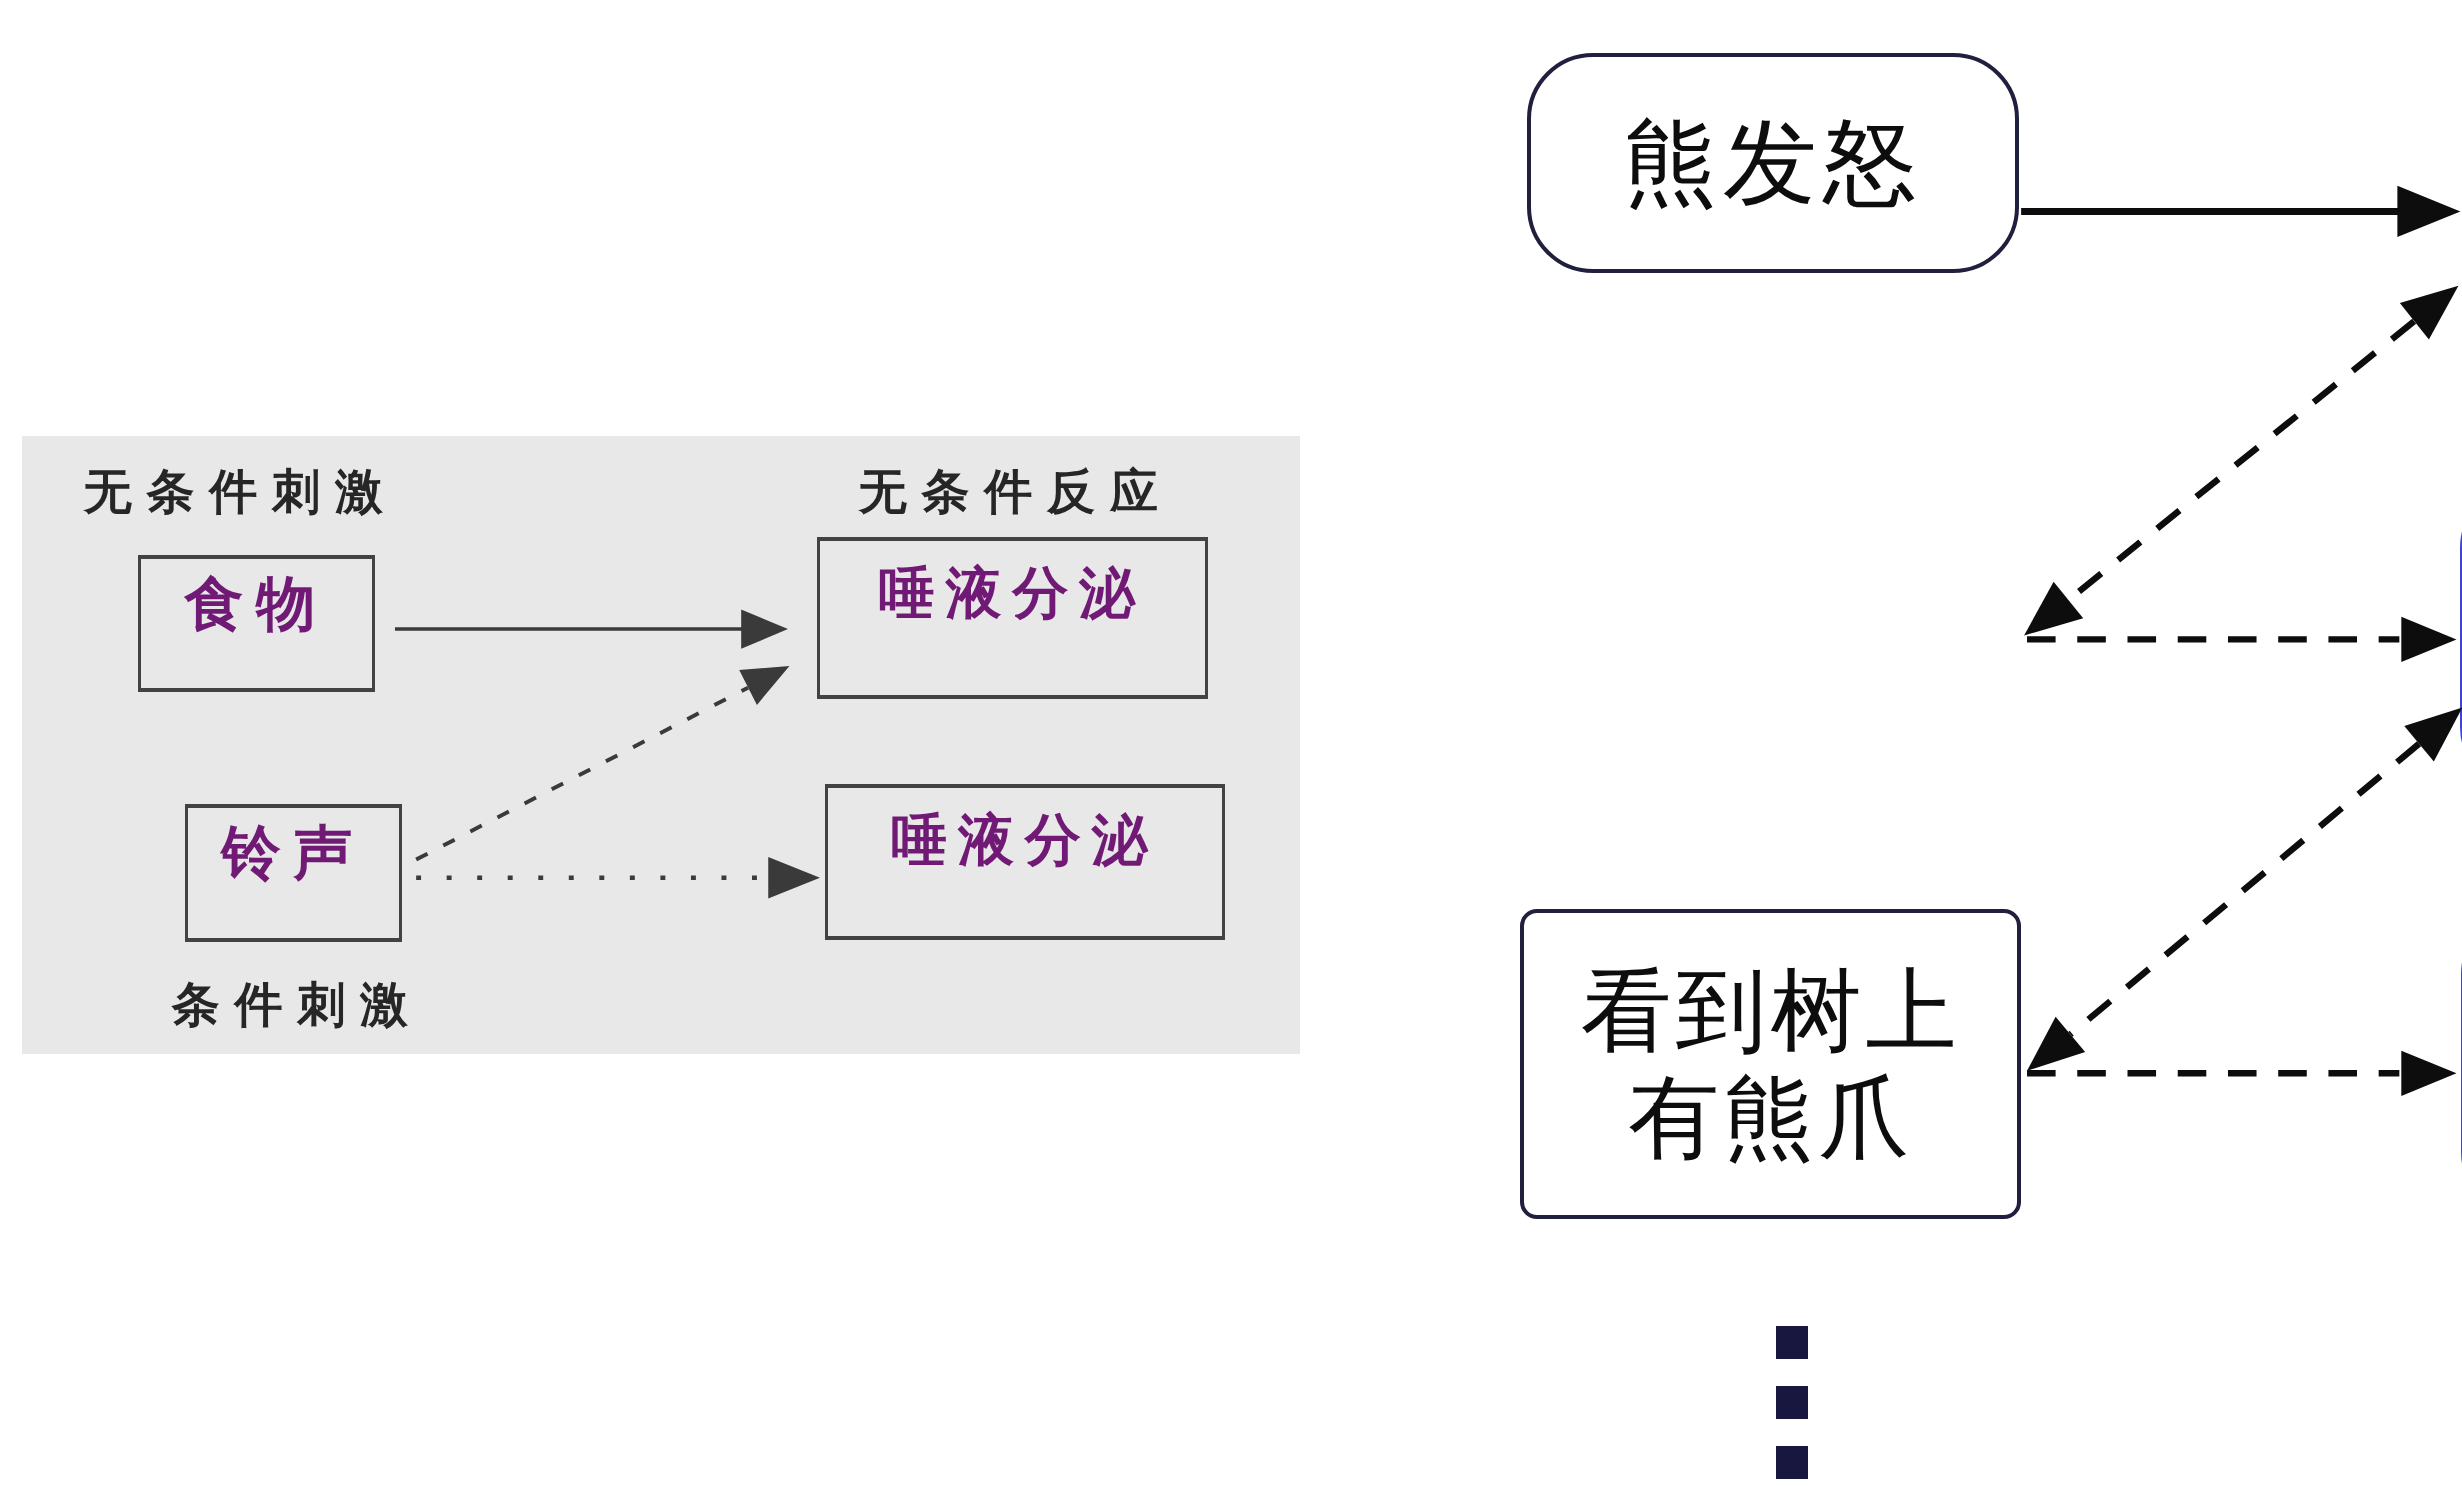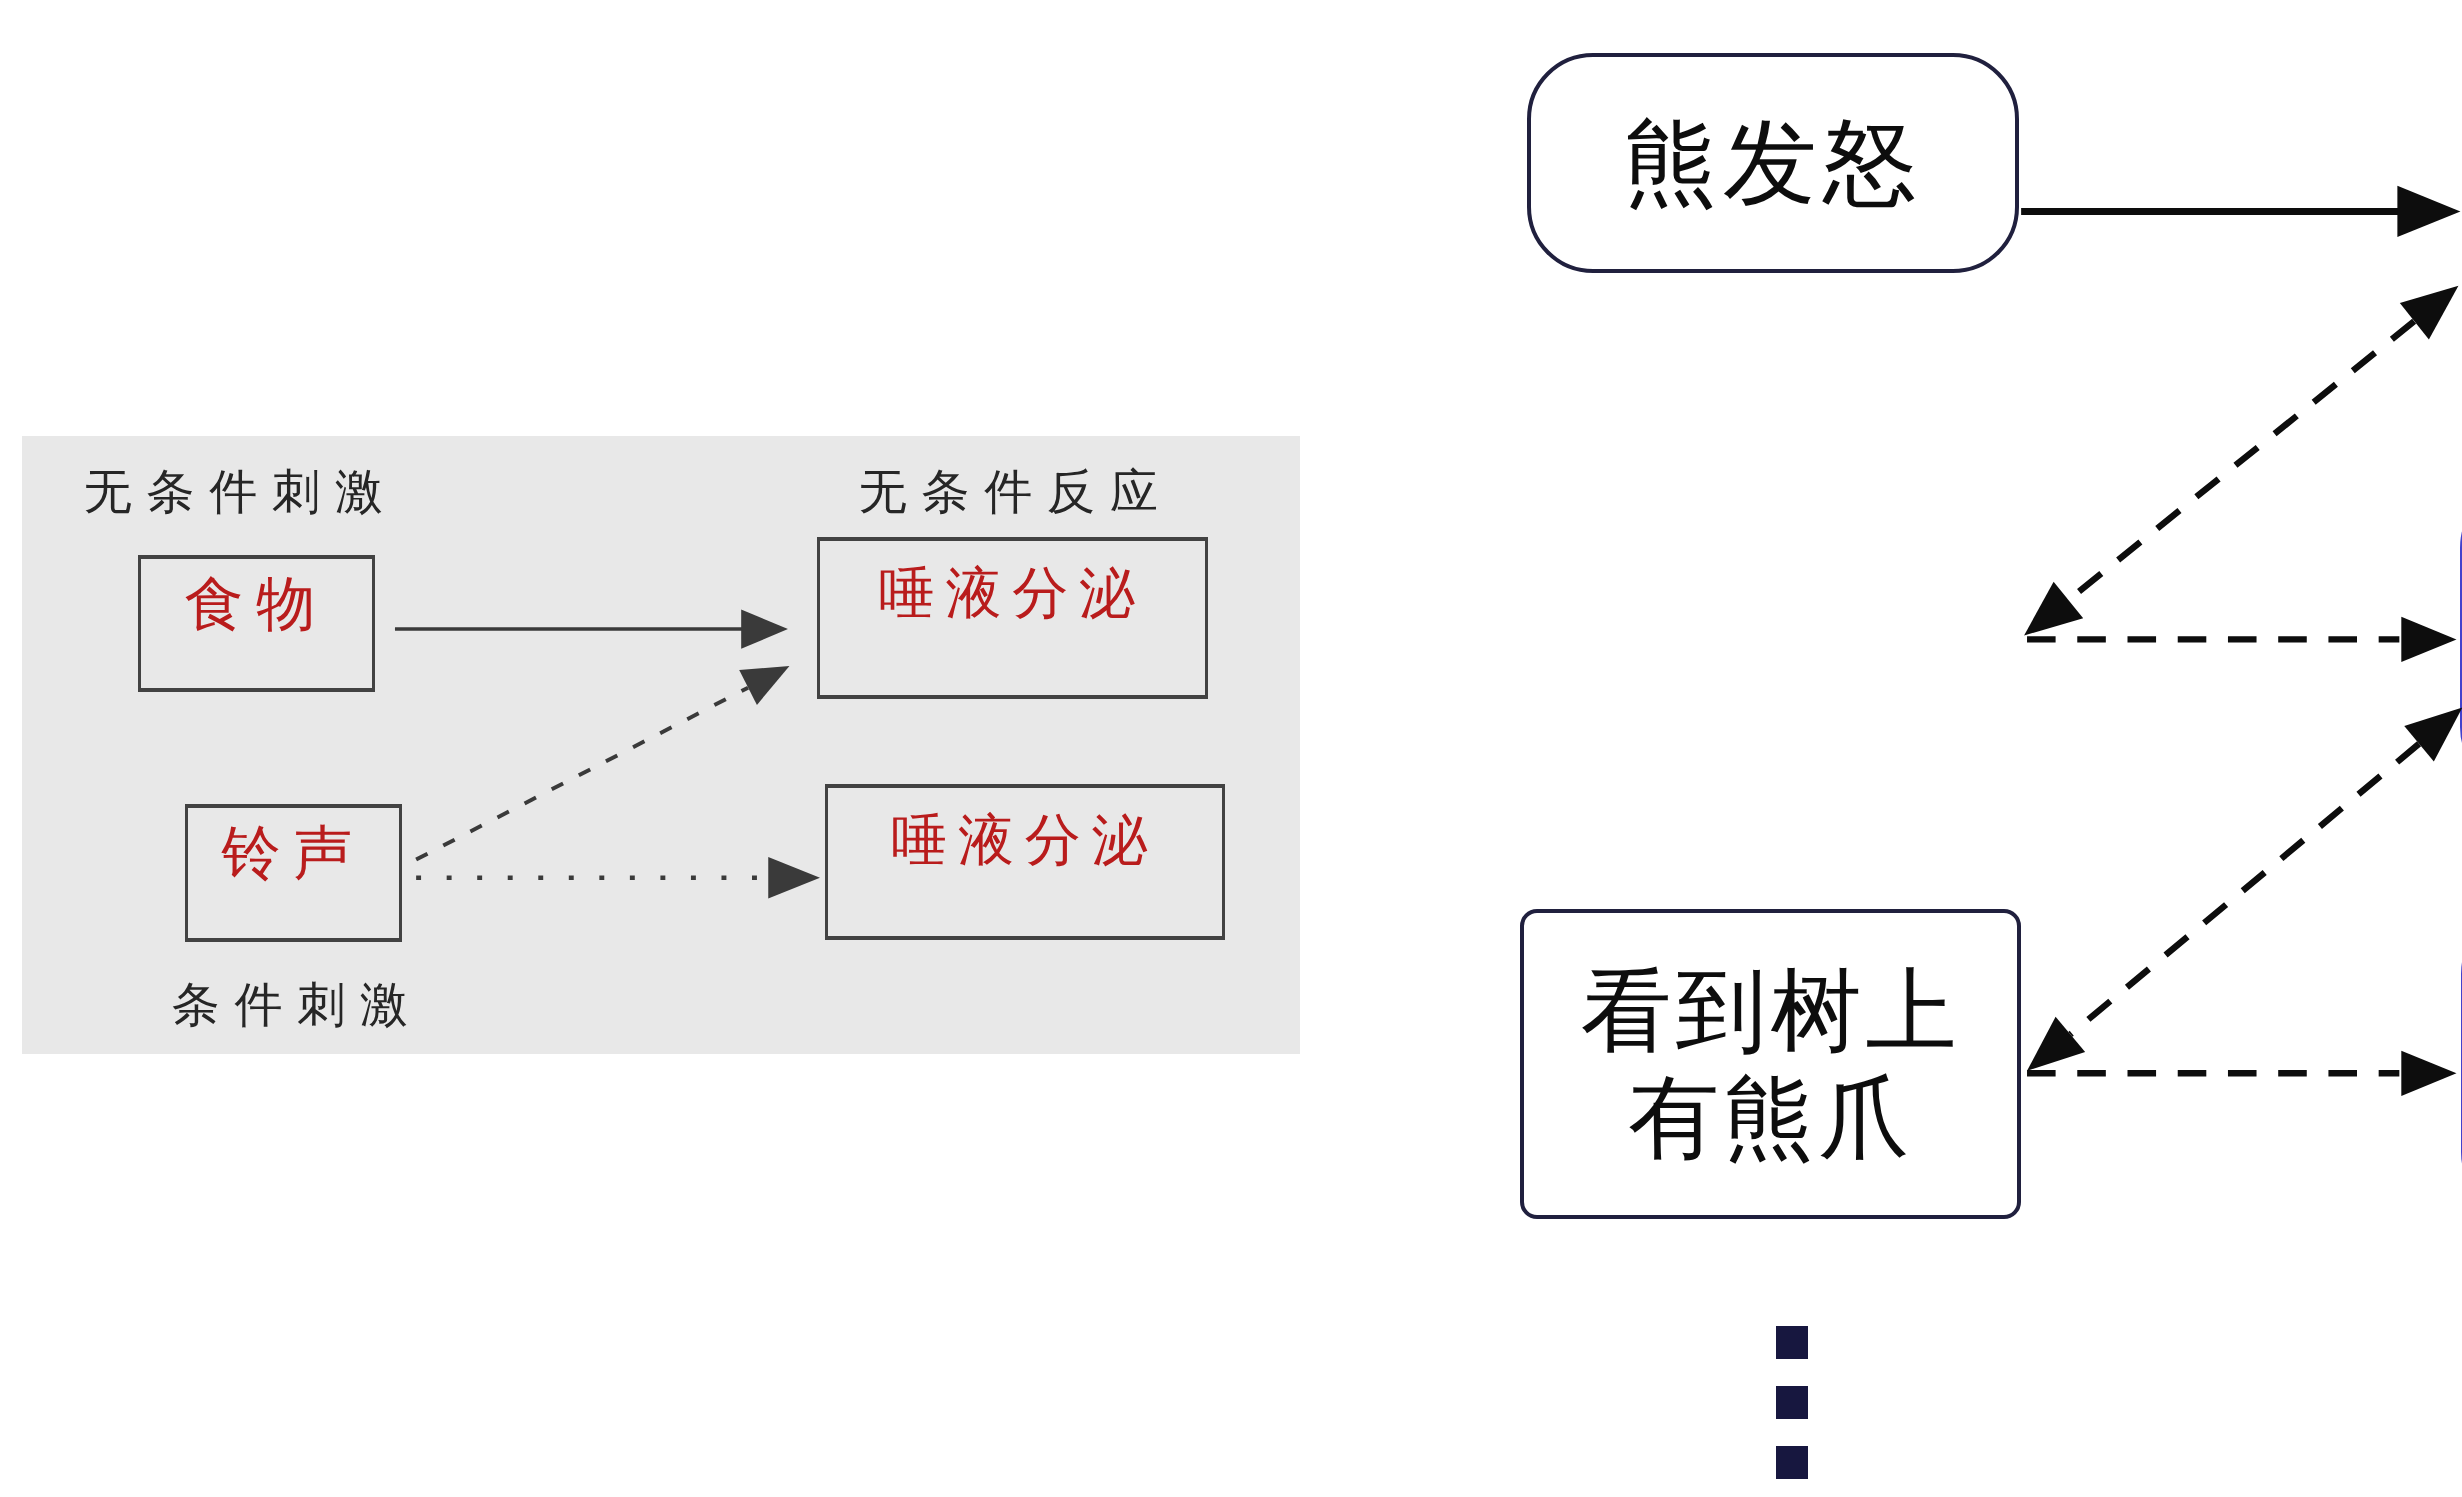--- a/index.html
+++ b/index.html
@@ -2,25 +2,25 @@
 <html style="font-size:7.9px"><head>
 <meta charset="utf-8">
 <style>
   html,body{margin:0;padding:0;background:#ffffff;}
   body{width:3306px;height:1498px;overflow:hidden;
        font-family:"Liberation Sans","DejaVu Sans",sans-serif;}
   .page{position:absolute;left:0;top:0;width:3306px;height:1498px;background:#ffffff;}
 
   
   .panel{position:absolute;left:21.7px;top:436px;width:1278px;height:618px;background:#e8e8e8;}
-  .plabel{position:absolute;font-size:48px;font-weight:400;color:#262626;letter-spacing:14.8px;white-space:nowrap;}
+  .plabel{position:absolute;font-size:48px;font-weight:700;color:#262626;letter-spacing:14.8px;white-space:nowrap;}
   .pbox{position:absolute;border:3.4px solid #424242;background:#e8e8e8;
         display:flex;justify-content:center;align-items:flex-start;box-sizing:border-box;
         border-top-width:4.9px;border-bottom-width:4.9px;}
-  .pbox span{color:#b91c1c;font-weight:400;white-space:nowrap;}
+  .pbox span{color:#701a75;font-weight:700;white-space:nowrap;}
   .pbox.small span{font-size:59px;letter-spacing:12.8px;padding-top:5.9px;}
   .pbox.wide  span{font-size:56px;letter-spacing:10.8px;padding-top:15px;}
 
   
   .node{position:absolute;background:#ffffff;border-radius:66px;box-sizing:border-box;
         display:flex;justify-content:center;align-items:center;text-align:center;}
   .node.state{border:4.4px solid #20203e;}
   .node.value{border:4.4px solid #4242cc;}
   .node .cjk{font-size:94px;color:#0d0d0d;font-weight:500;letter-spacing:5.9px;white-space:nowrap;}
   .node .cjk2{font-size:91px;color:#0d0d0d;font-weight:500;letter-spacing:3.9px;line-height:1.18;white-space:nowrap;}

